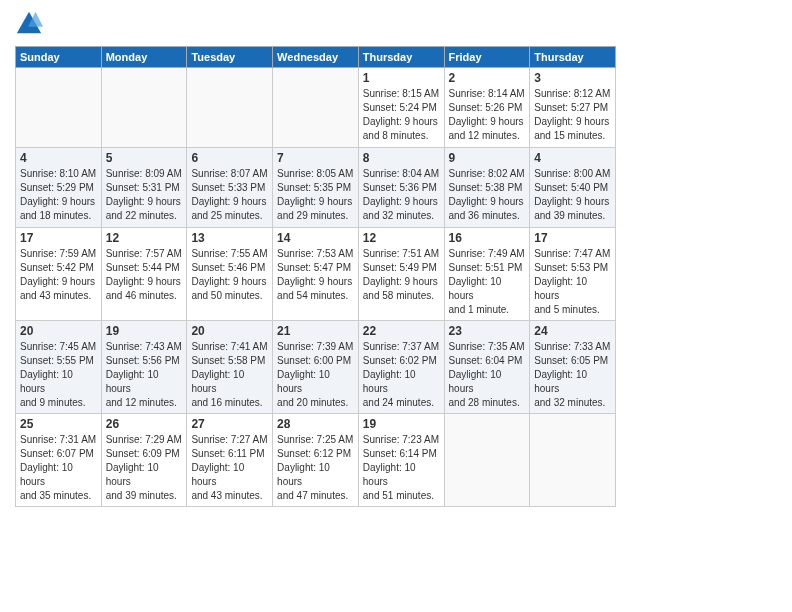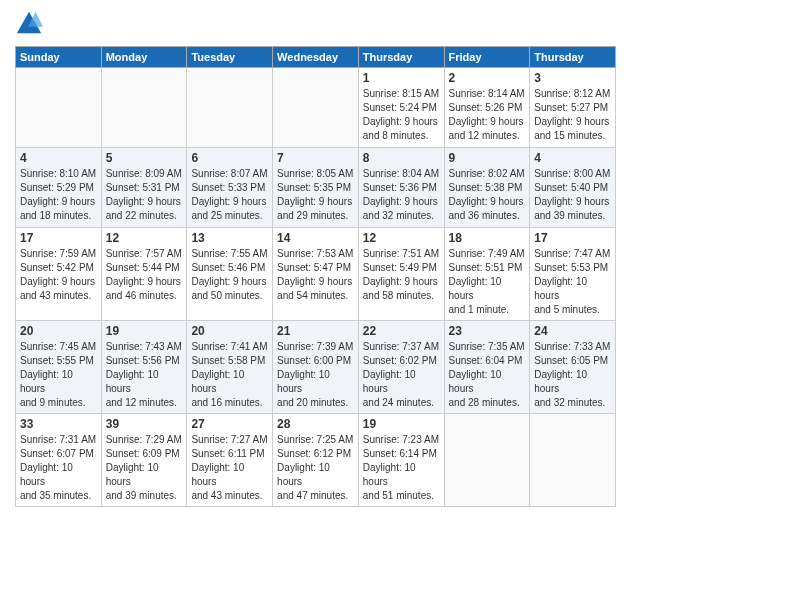--- a/index.html
+++ b/index.html
@@ -183,21 +183,21 @@
           </td>
           <td>
             <span class="day-num">14</span>
             <div class="cell-info">Sunrise: 7:53 AM<br>Sunset: 5:47 PM<br>Daylight: 9 hours<br>and 54 minutes.</div>
           </td>
           <td>
             <span class="day-num">12</span>
             <div class="cell-info">Sunrise: 7:51 AM<br>Sunset: 5:49 PM<br>Daylight: 9 hours<br>and 58 minutes.</div>
           </td>
           <td>
-            <span class="day-num">18</span>
+            <span class="day-num">16</span>
             <div class="cell-info">Sunrise: 7:49 AM<br>Sunset: 5:51 PM<br>Daylight: 10 hours<br>and 1 minute.</div>
           </td>
           <td>
             <span class="day-num">17</span>
             <div class="cell-info">Sunrise: 7:47 AM<br>Sunset: 5:53 PM<br>Daylight: 10 hours<br>and 5 minutes.</div>
           </td>
         </tr>
         <tr class="alt-row">
           <td>
             <span class="day-num">20</span>
@@ -223,25 +223,25 @@
             <span class="day-num">23</span>
             <div class="cell-info">Sunrise: 7:35 AM<br>Sunset: 6:04 PM<br>Daylight: 10 hours<br>and 28 minutes.</div>
           </td>
           <td>
             <span class="day-num">24</span>
             <div class="cell-info">Sunrise: 7:33 AM<br>Sunset: 6:05 PM<br>Daylight: 10 hours<br>and 32 minutes.</div>
           </td>
         </tr>
         <tr>
           <td>
-            <span class="day-num">33</span>
+            <span class="day-num">25</span>
             <div class="cell-info">Sunrise: 7:31 AM<br>Sunset: 6:07 PM<br>Daylight: 10 hours<br>and 35 minutes.</div>
           </td>
           <td>
-            <span class="day-num">39</span>
+            <span class="day-num">26</span>
             <div class="cell-info">Sunrise: 7:29 AM<br>Sunset: 6:09 PM<br>Daylight: 10 hours<br>and 39 minutes.</div>
           </td>
           <td>
             <span class="day-num">27</span>
             <div class="cell-info">Sunrise: 7:27 AM<br>Sunset: 6:11 PM<br>Daylight: 10 hours<br>and 43 minutes.</div>
           </td>
           <td>
             <span class="day-num">28</span>
             <div class="cell-info">Sunrise: 7:25 AM<br>Sunset: 6:12 PM<br>Daylight: 10 hours<br>and 47 minutes.</div>
           </td>

